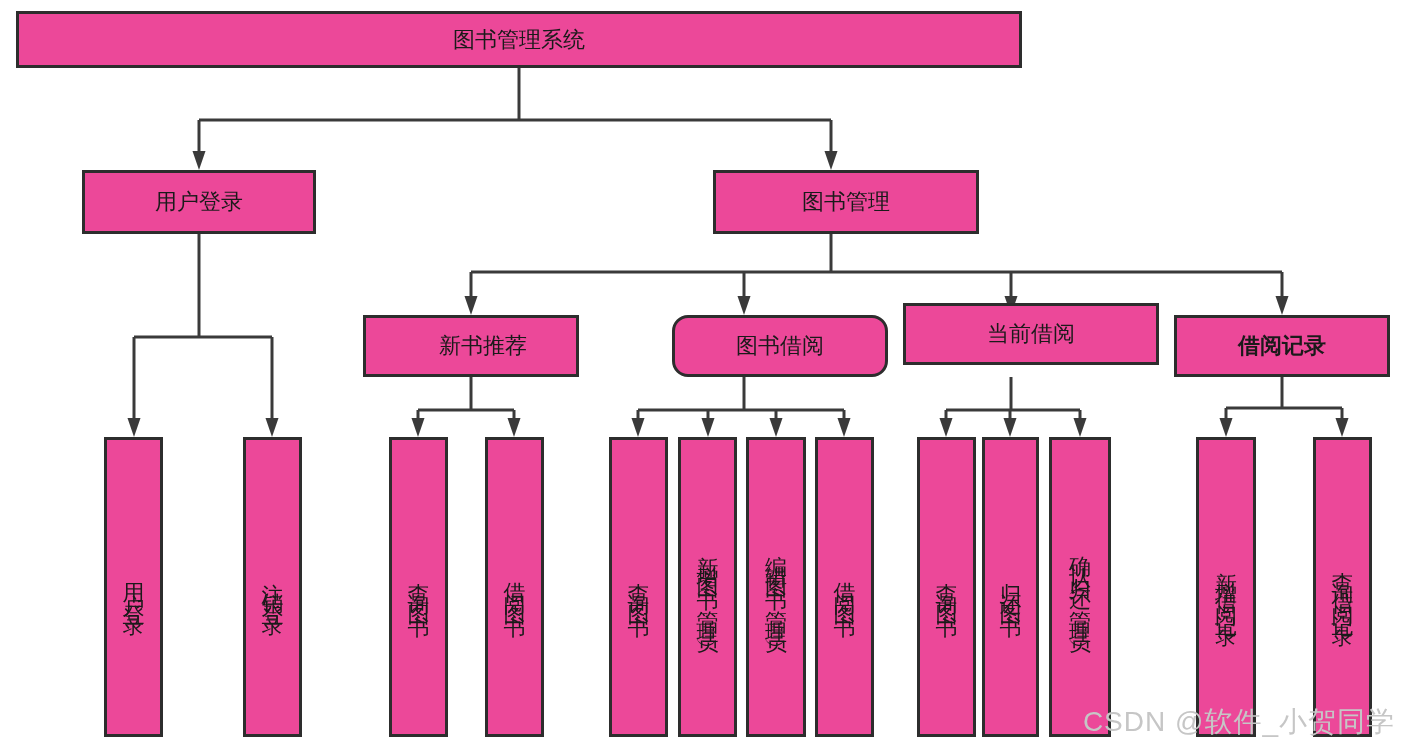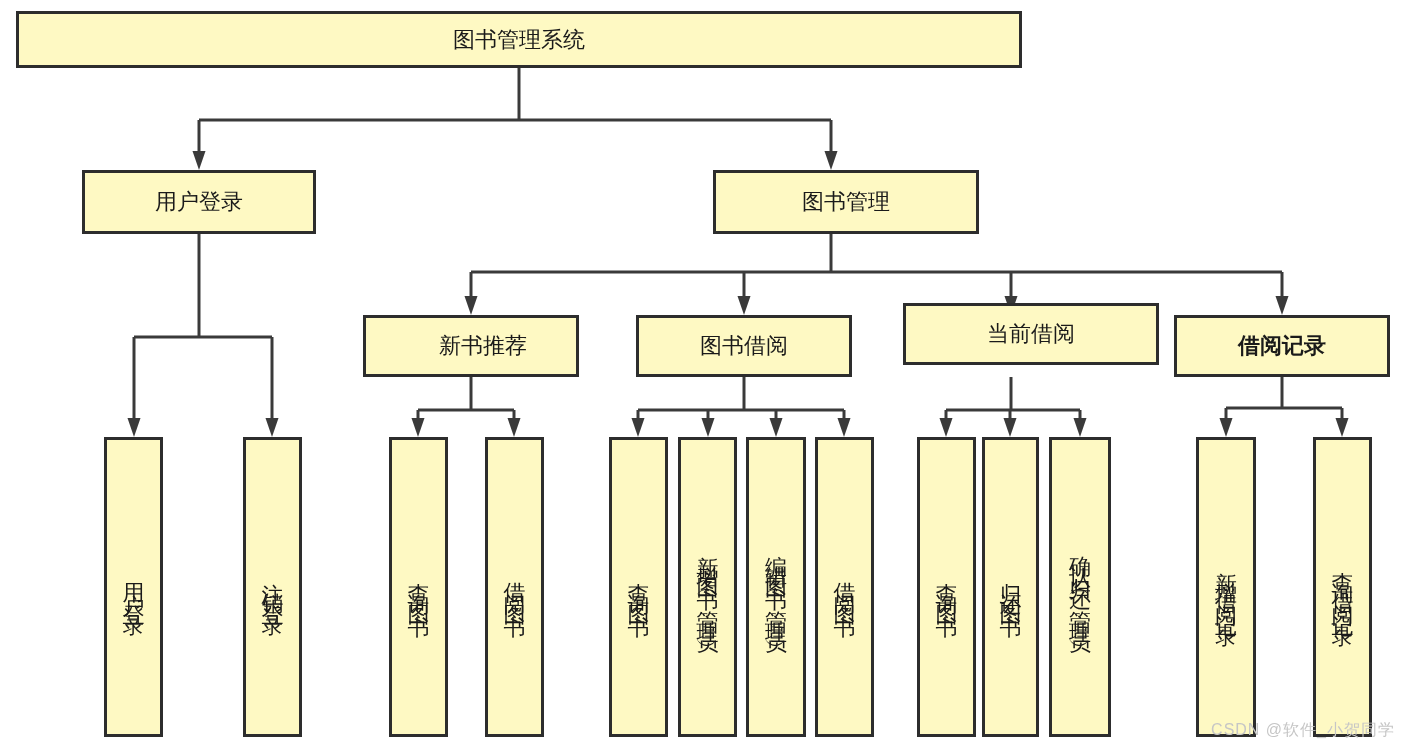--- a/index.html
+++ b/index.html
@@ -8,33 +8,33 @@
   }
   html,body{margin:0;padding:0;background:var(--bg);}
   .stage{
     position:relative; width:1405px; height:747px; background:var(--bg);
     font-family:"Liberation Sans", sans-serif; overflow:hidden;
   }
   svg.connectors{position:absolute; left:0; top:0; pointer-events:none;}
   svg.connectors line{stroke:var(--line); stroke-width:3;}
   svg.connectors polygon{fill:var(--line);}
   .box{
-    position:absolute; box-sizing:border-box; background:#fef9c3;
+    position:absolute; box-sizing:border-box; background:#ec4899;
     border:3px solid var(--box-border);
     display:flex; align-items:center; justify-content:center;
     font-size:22px; color:var(--text); white-space:nowrap;
   }
   .box.v{
     writing-mode:vertical-rl; text-orientation:mixed;
     letter-spacing:11px; white-space:normal;
     top:437px; height:300px; width:59px;
   }
   .watermark{
     position:absolute; right:10px; bottom:6px;
-    font-size:16px; color:var(--watermark); letter-spacing:1px;
+    font-size:28px; color:var(--watermark); letter-spacing:1px;
   }
 </style>
 </head>
 <body>
 
 <div class="stage">
 
   <svg class="connectors" width="1405" height="747" viewBox="0 0 1405 747">
 
     <line x1="519" y1="68" x2="519" y2="121"></line>
@@ -104,21 +104,21 @@
   <div class="box" style="left:82px; top:170px; width:234px; height:64px;">
     <span>用户登录</span>
   </div>
   <div class="box" style="left:713px; top:170px; width:266px; height:64px;">
     <span>图书管理</span>
   </div>
 
   <div class="box" style="left:363px; top:315px; width:216px; height:62px;padding-left:24px;">
     <span>新书推荐</span>
   </div>
-  <div class="box" style="left:636px; top:315px; width:216px; height:62px;">
+  <div class="box" style="left:672px; top:315px; width:216px; height:62px;border-radius:16px;">
     <span>图书借阅</span>
   </div>
   <div class="box" style="left:903px; top:303px; width:256px; height:62px;">
     <span>当前借阅</span>
   </div>
   <div class="box" style="left:1174px; top:315px; width:216px; height:62px;font-weight:bold;">
     <span>借阅记录</span>
   </div>
 
   <div class="box v" style="left:104px;">

